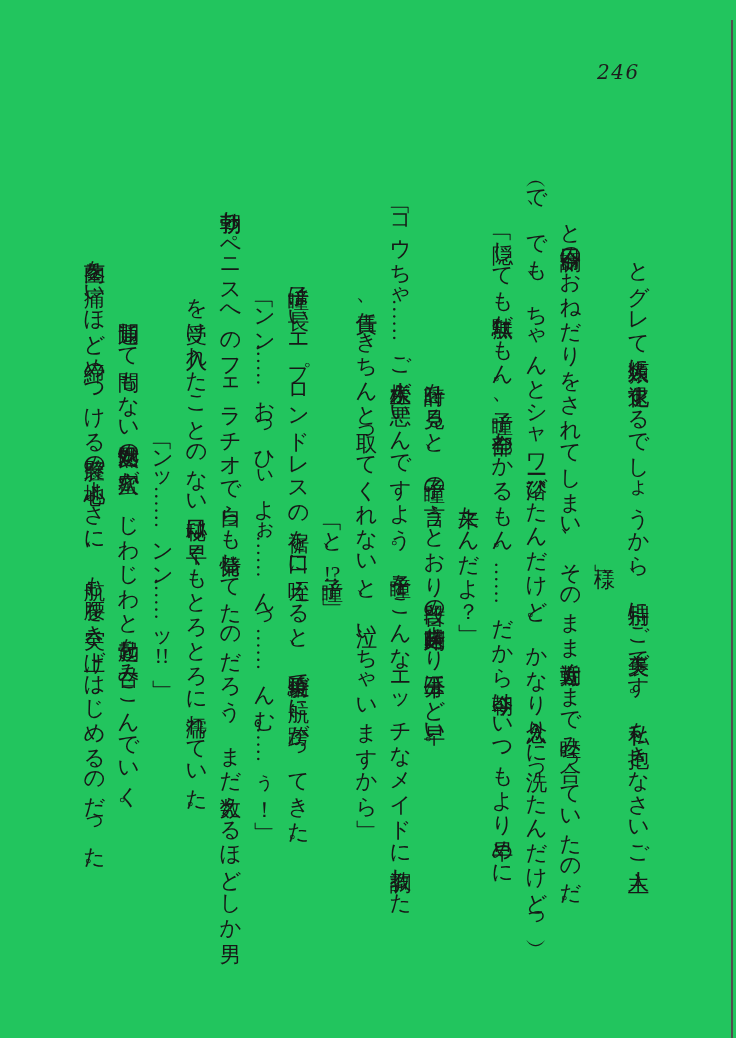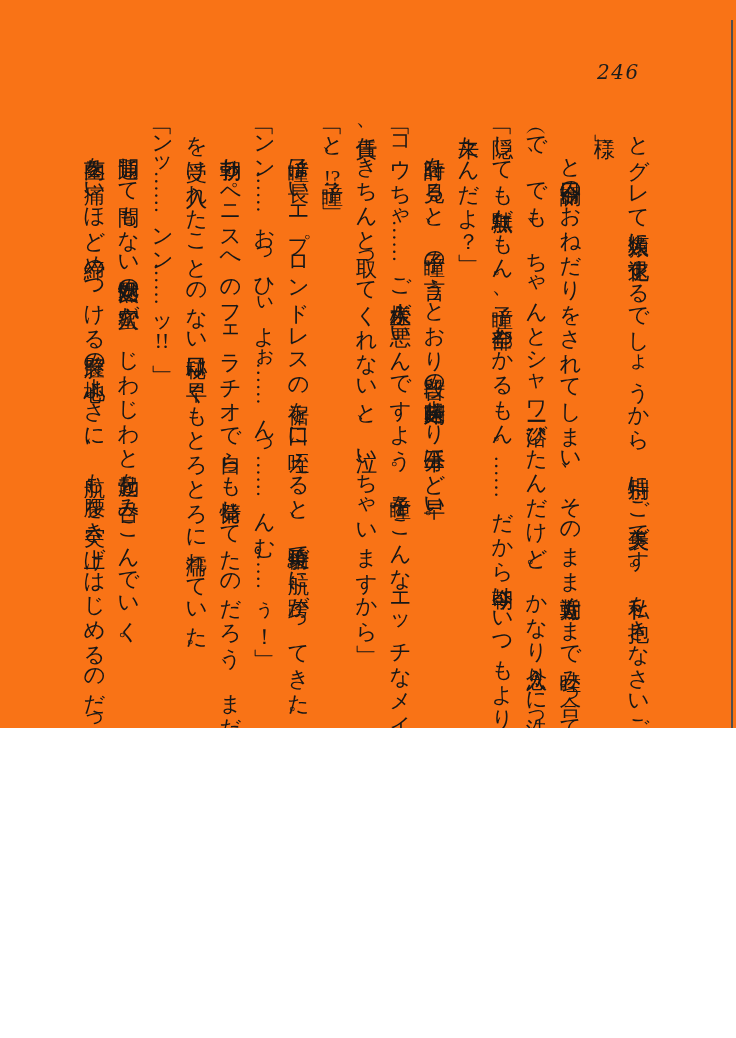--- a/index.html
+++ b/index.html
@@ -5,24 +5,25 @@
   html, body {
     margin: 0;
     padding: 0;
     width: 736px;
     height: 1038px;
     overflow: hidden;
   }
   .page {
     position: relative;
     width: 736px;
-    height: 728px;
-    background: #f97316;
+    height: 1038px;
+    background: #22c55e;
     font-family: "Liberation Serif", "DejaVu Serif", serif;
     overflow: hidden;
+    text-align: center;
   }
   .page-number {
     position: absolute;
     left: 597px;
     top: 60px;
     font-family: "DejaVu Serif", serif;
     font-style: italic;
     font-size: 20px;
     letter-spacing: 1.5px;
     color: #1d1d1d;

